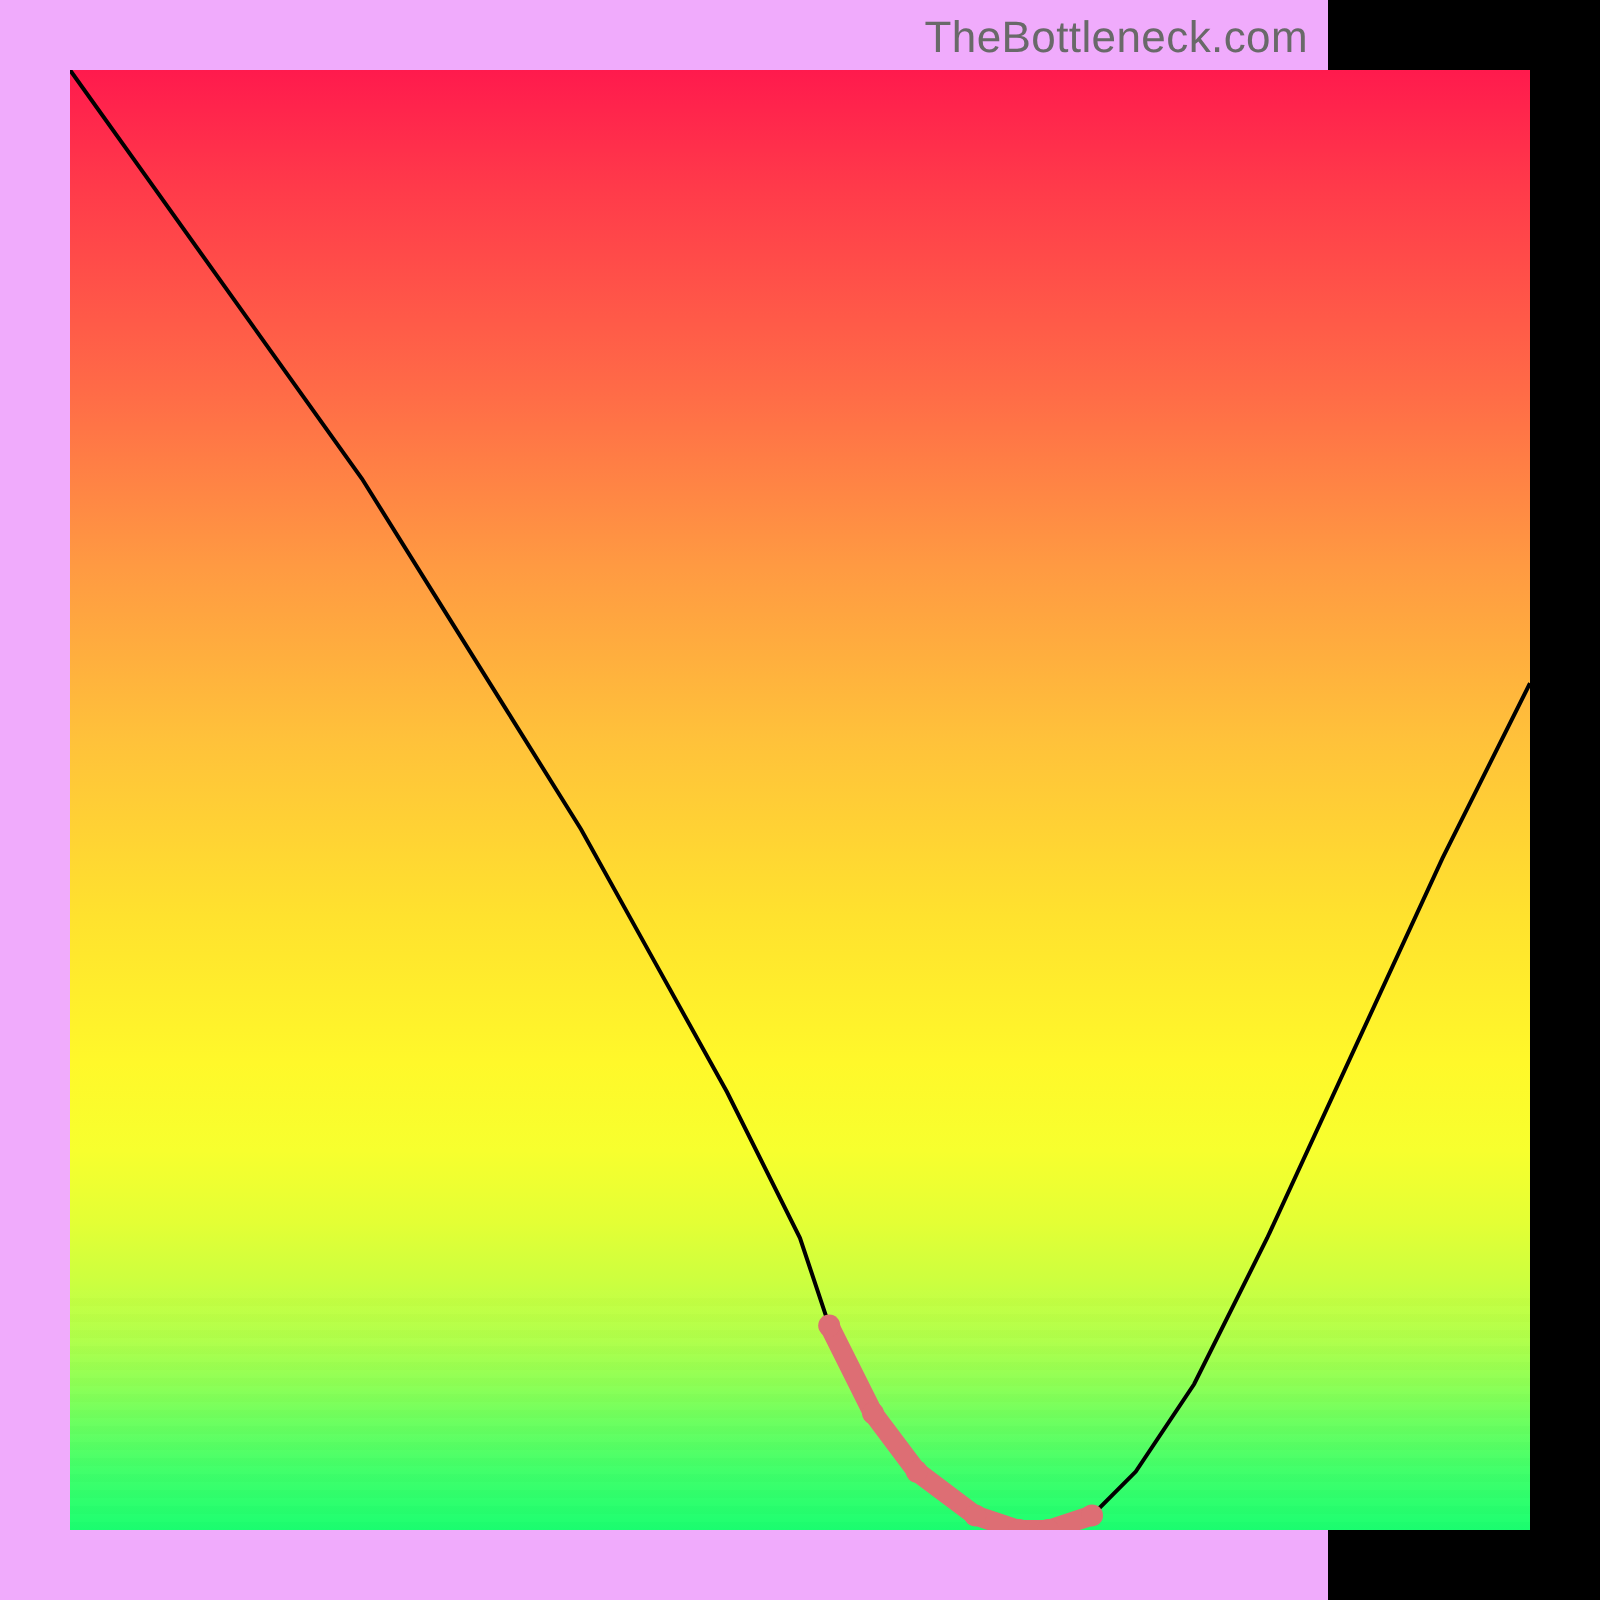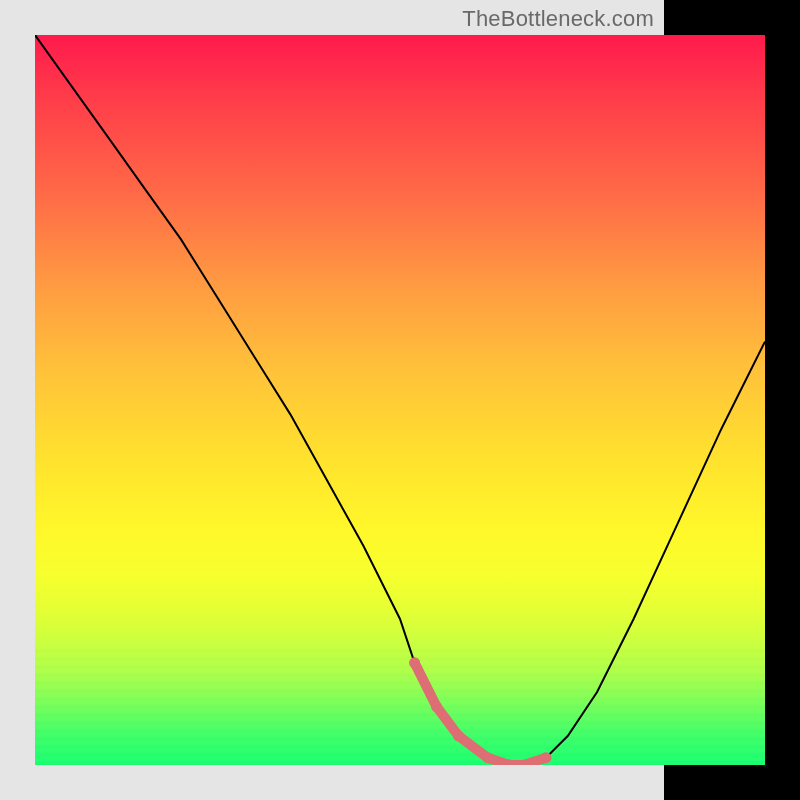--- a/index.html
+++ b/index.html
@@ -8,21 +8,21 @@
     width: 800px;
     height: 800px;
     background: #000;
     overflow: hidden;
     font-family: Arial, Helvetica, sans-serif;
   }
   .frame {
     position: relative;
     width: 664px;
     height: 800px;
-    background: #e5e5e5;
+    background: #f0abfc;
   }
   .watermark {
     position: absolute;
     top: 6px;
     right: 10px;
     color: #696969;
     font-size: 22px;
     font-weight: 400;
     letter-spacing: 0.2px;
     z-index: 50;

